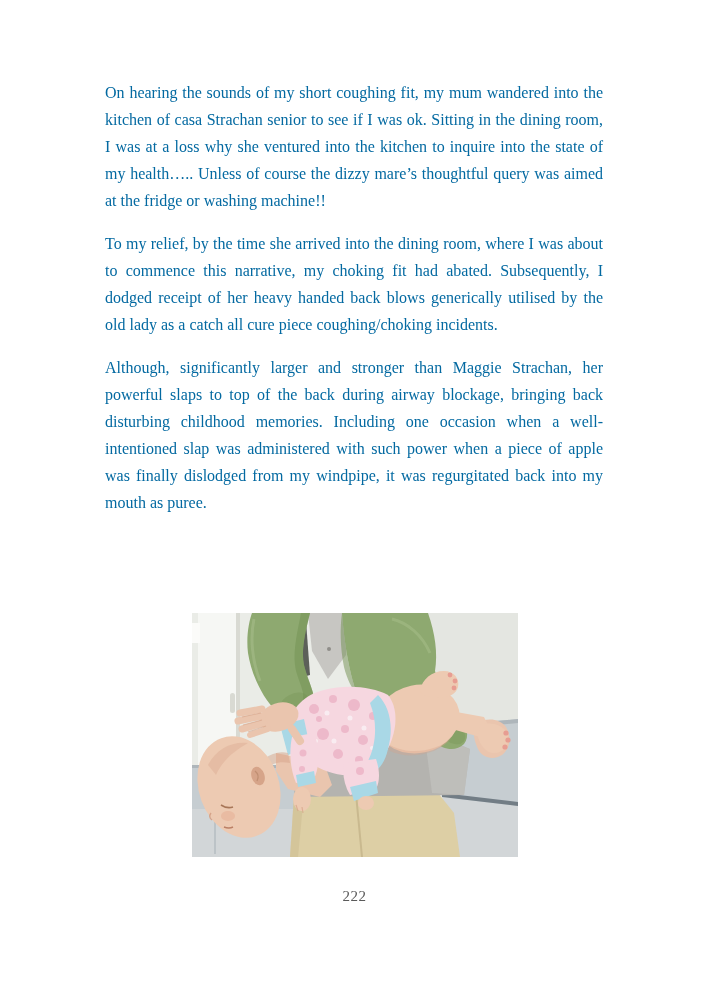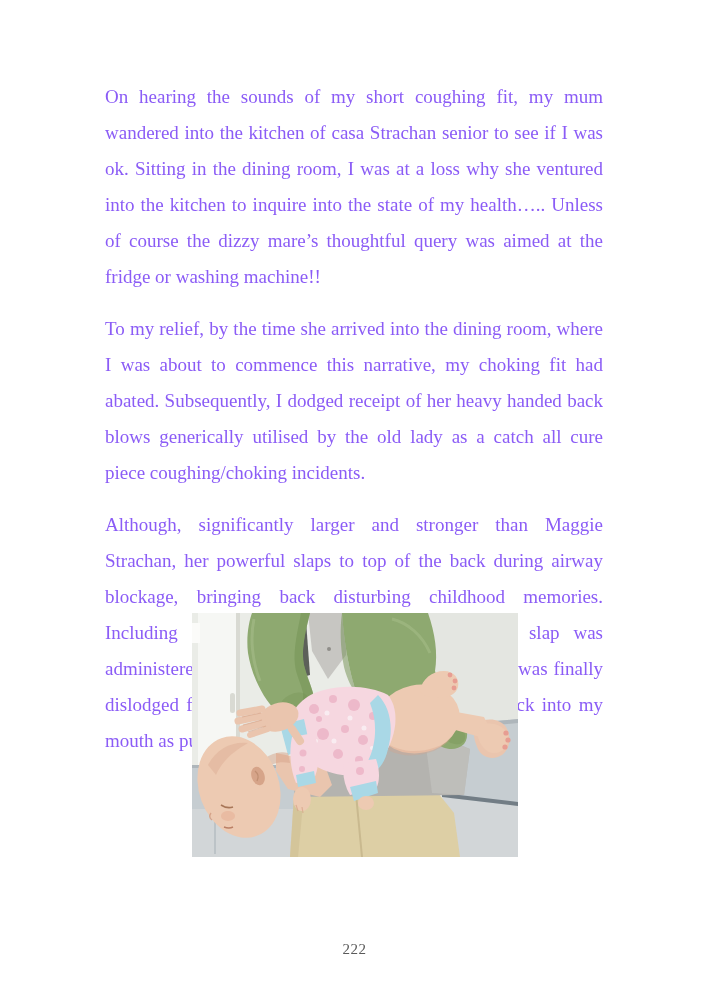--- a/index.html
+++ b/index.html
@@ -3,30 +3,30 @@
 <meta charset="utf-8">
 <style>
   html,body{margin:0;padding:0;}
   body{
     width:709px;height:992px;background:#ffffff;position:relative;
     font-family:"Liberation Serif", serif;overflow:hidden;
   }
   .sheet{position:absolute;inset:0;background:#ffffff;}
   .text-block{
     position:absolute;left:105px;top:79px;width:498px;
-    font-size:19px;line-height:36px;color:#8b5cf6;
+    font-size:16px;line-height:27px;color:#0369a1;
     text-align:justify;text-justify:inter-word;
   }
   .text-block p{margin:0 0 16px 0;padding:0;}
   .photo{
     position:absolute;left:192px;top:613px;width:326px;height:244px;margin:0;
   }
   .photo svg{width:100%;height:100%;display:block;}
   .page-number{
-    position:absolute;top:941px;left:0;width:709px;text-align:center;
+    position:absolute;top:888px;left:0;width:709px;text-align:center;
     font-size:15px;color:#5a5a5a;letter-spacing:0.5px;
   }
 </style>
 </head>
 <body>
 
 <div class="sheet">
 
   <div class="text-block">
     <p>On hearing the sounds of my short coughing fit, my mum wandered into the kitchen of casa Strachan senior to see if I was ok. Sitting in the dining room, I was at a loss why she ventured into the kitchen to inquire into the state of my health….. Unless of course the dizzy mare’s thoughtful query was aimed at the fridge or washing machine!!</p>

